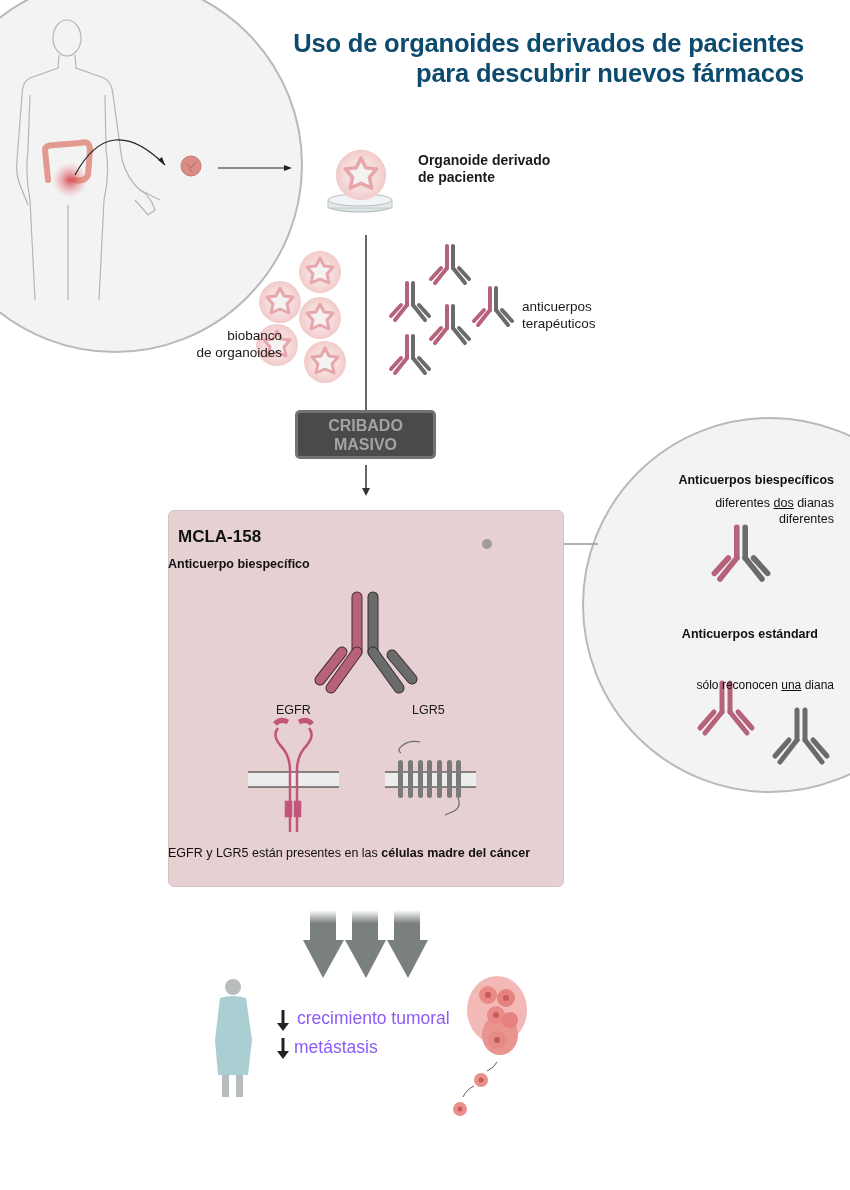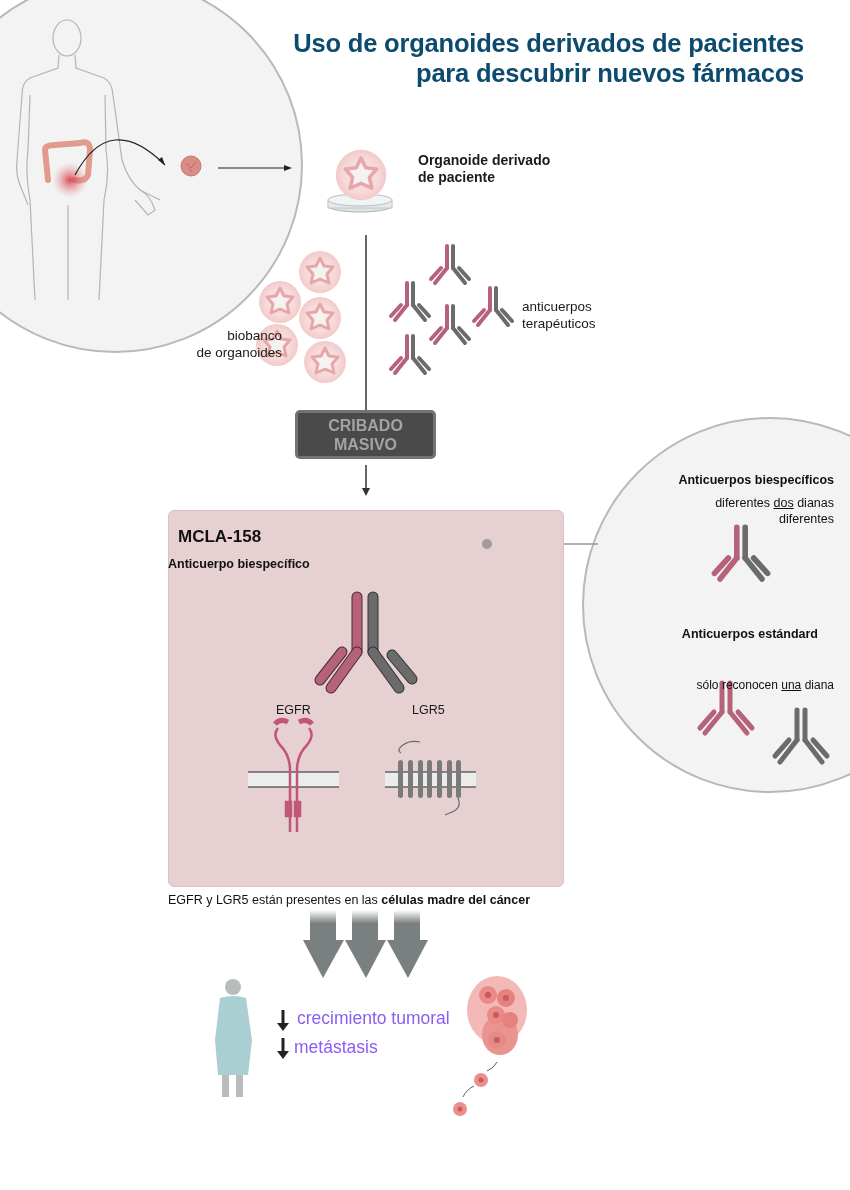--- a/index.html
+++ b/index.html
@@ -251,21 +251,21 @@
     <line x1="805" y1="710" x2="805" y2="740" stroke="#6b6b6b" stroke-width="5"></line>
     <line x1="805" y1="740" x2="822" y2="762" stroke="#6b6b6b" stroke-width="5"></line>
     <line x1="813" y1="740" x2="827" y2="756" stroke="#6b6b6b" stroke-width="5"></line>
   </g>
 </svg>
 
 <div class="abs bold center" style="left:178px;top:527px;width:315px;font-size:17px;">MCLA-158</div>
 <div class="abs bold center" style="left:168px;top:557px;width:434px;font-size:12.5px;">Anticuerpo biespecífico</div>
 <div class="abs lbl" style="left:276px;top:702px;font-size:12.5px;">EGFR</div>
 <div class="abs lbl" style="left:412px;top:702px;font-size:12.5px;">LGR5</div>
-<div class="abs center" style="left:168px;top:846px;width:399px;font-size:12.5px;color:#111;margin-top:47px;">
+<div class="abs center" style="left:168px;top:846px;width:399px;font-size:12.5px;color:#111;">
   <span>EGFR y LGR5 están presentes en las </span><span class="bold">células madre del cáncer</span>
 </div>
 
 <div class="abs bold right" style="left:640px;top:473px;width:194px;font-size:12.5px;">Anticuerpos biespecíficos</div>
 <div class="abs right" style="left:640px;top:495px;width:194px;font-size:12.5px;line-height:16px;">
   <div><span>diferentes </span><u>dos</u><span> dianas</span></div>
   <div>diferentes</div>
 </div>
 <div class="abs bold right" style="left:624px;top:627px;width:194px;font-size:12.5px;">Anticuerpos estándard</div>
 <div class="abs right" style="left:620px;top:678px;width:214px;font-size:12px;">

